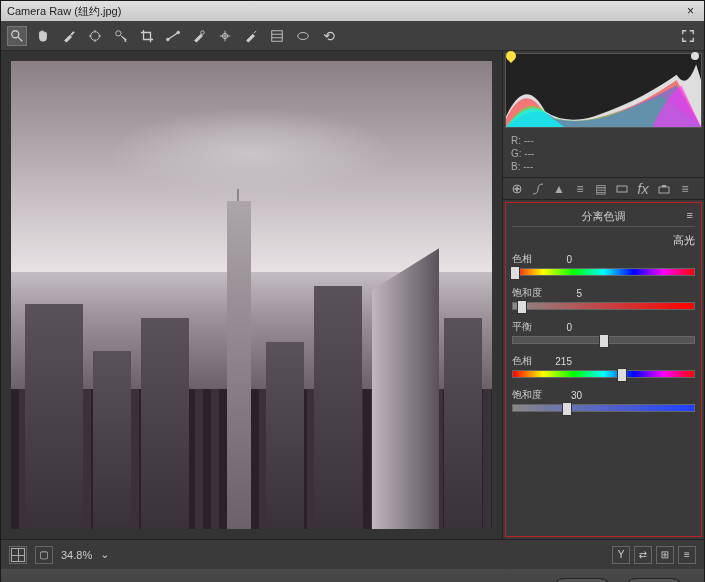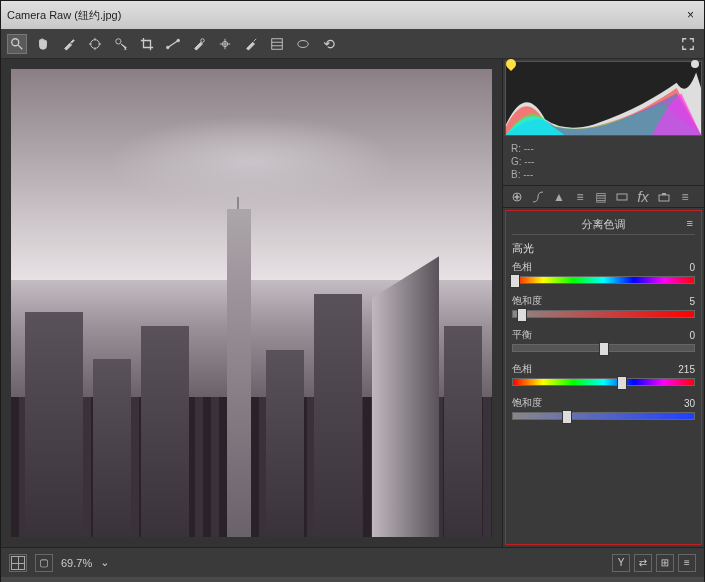--- a/index.html
+++ b/index.html
@@ -1,18 +1,18 @@
 <!DOCTYPE html>
 <html><head>
 <meta charset="utf-8">
 <style>
   * { margin: 0; padding: 0; box-sizing: border-box; font-family: "Microsoft YaHei", sans-serif; }
   body { background: #5a5a5a; width: 705px; height: 582px; overflow: hidden; position: relative; }
   .window { position: absolute; top: 0; left: 0; width: 705px; height: 582px; background: #3c3c3c; border: 1px solid #1a1a1a; }
-  .titlebar { height: 28px; background: linear-gradient(#e0e0e0,#c8c8c8); display: flex; align-items: center; padding: 0 6px; font-size: 11px; color: #222; }
+  .titlebar { height: 20px; background: linear-gradient(#e0e0e0,#c8c8c8); display: flex; align-items: center; padding: 0 6px; font-size: 11px; color: #222; }
   .titlebar .close { margin-left: auto; font-size: 12px; cursor: pointer; padding: 0 4px; }
   .toolbar { height: 30px; background: #3f3f3f; display: flex; align-items: center; padding: 0 6px; gap: 6px; border-bottom: 1px solid #2a2a2a; }
   .tool-btn { width: 20px; height: 20px; display: flex; align-items: center; justify-content: center; color: #ccc; cursor: pointer; font-size: 14px; }
   .tool-btn.active { background: #5a5a5a; border: 1px solid #777; }
   .tool-btn svg { width: 14px; height: 14px; fill: #ccc; stroke: #ccc; }
   .toolbar .expand { margin-left: auto; }
   .main { display: flex; height: calc(100% - 50px - 42px); }
   .preview { flex: 1; background: #333; display: flex; align-items: center; justify-content: center; padding: 10px; }
   .preview-img { width: 100%; height: 100%; background: linear-gradient(180deg,#a8a2a8 0%,#c9c4c9 25%,#d8d2d8 40%,#9a9298 55%,#6a6268 70%,#4a4248 100%); position: relative; overflow: hidden; }
   .sky { position:absolute; top:0; left:0; right:0; height:45%; background: linear-gradient(180deg,#8a7f85 0%,#b8b0b5 50%,#e8e2e5 100%); }
@@ -34,23 +34,23 @@
   .yellow-dot { position:absolute; top:-3px; left:0; width:10px; height:10px; background:#ffe040; border-radius:50% 50% 50% 0; transform: rotate(-45deg); }
   .white-dot { position:absolute; top:-2px; right:2px; width:8px; height:8px; background:#ddd; border-radius:50%; }
   .rgb-readout { padding: 4px 8px; font-size: 10px; color: #aaa; border-bottom: 1px solid #222; }
   .rgb-readout div { line-height: 13px; }
   .tabstrip { height: 22px; display:flex; align-items:center; gap:5px; padding: 0 6px; border-bottom: 1px solid #222; }
   .tabstrip span { width:16px; height:16px; display:flex; align-items:center; justify-content:center; color:#aaa; font-size:12px; cursor:pointer; }
   .tabstrip span svg { width:12px; height:12px; fill:#aaa; }
   .panel { flex:1; border: 1px solid #c02020; margin: 2px; padding: 4px 6px; color:#ccc; font-size:11px; overflow:auto; }
   .panel-header { text-align:center; font-size:11px; padding:2px 0; border-bottom:1px solid #555; position:relative; }
   .panel-menu { position:absolute; right:2px; top:2px; cursor:pointer; }
-  .section-title { text-align:left; font-size:11px; margin:6px 0 4px; color:#ddd; }
+  .section-title { text-align:right; font-size:11px; margin:6px 0 4px; color:#ddd; }
   .slider-row { margin: 4px 0 10px; }
-  .slider-label { display:flex; justify-content:space-between; font-size:10px; color:#ccc; margin-bottom:2px; }
+  .slider-label { display:flex; justify-content:flex-start; font-size:10px; color:#ccc; margin-bottom:2px; }
   .slider-label input { width:40px; background:transparent; border:none; color:#ddd; text-align:right; font-size:10px; }
   .track { height:8px; position:relative; border:1px solid #666; cursor:pointer; }
   .track.hue { background: linear-gradient(90deg,#f00,#ff0,#0f0,#0ff,#00f,#f0f,#f00); }
   .track.plain { background: #555; }
   .track.sat-h { background: linear-gradient(90deg,#888,#f00); }
   .track.hue-sh { background: linear-gradient(90deg,#f00,#ff0,#0f0,#0ff,#00f,#f0f,#f00); }
   .track.sat-s { background: linear-gradient(90deg,#888,#2040ff); }
   .thumb { position:absolute; top:-3px; width:10px; height:14px; background:#ddd; border:1px solid #333; transform:translateX(-50%); }
   .bottombar { height: 30px; background:#3a3a3a; border-top:1px solid #222; display:flex; align-items:center; padding:0 8px; gap:8px; color:#ccc; font-size:11px; }
   .bottombar .right { margin-left:auto; display:flex; gap:4px; }
@@ -278,21 +278,21 @@
         </div>
       </div>
     </div>
   </div>
 
   <div class="bottombar">
     <span class="mini-btn">
         <span class="grid-icon"></span>
       </span>
     <span class="mini-btn">▢</span>
-    <span>69.7%</span>
+    <span>34.8%</span>
     <span>⌄</span>
     <div class="right">
       <span class="mini-btn">Y</span>
       <span class="mini-btn">⇄</span>
       <span class="mini-btn">⊞</span>
       <span class="mini-btn">≡</span>
     </div>
   </div>
 
   <div class="footer">

